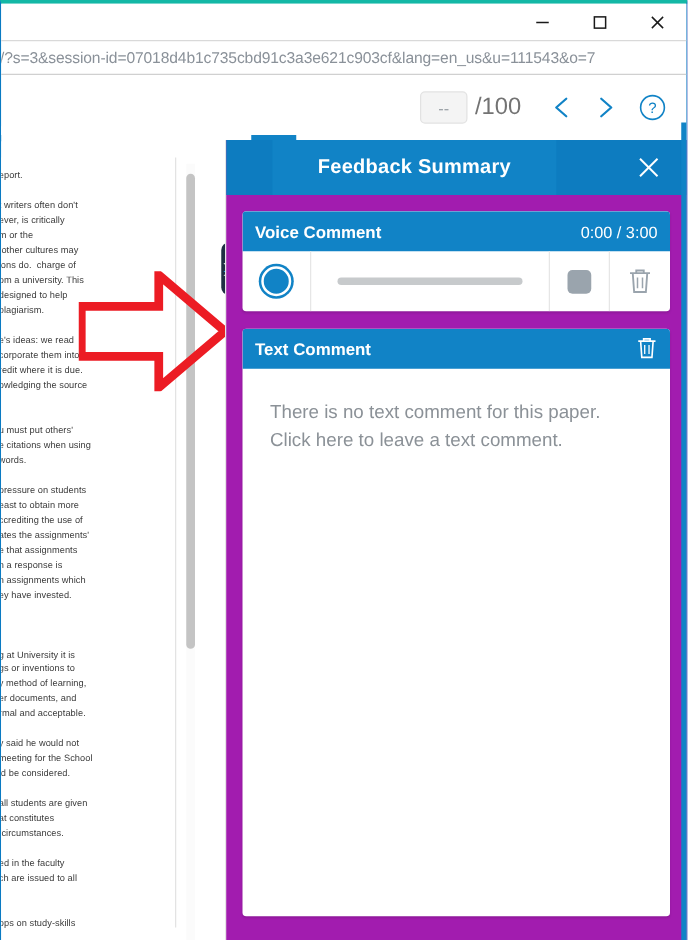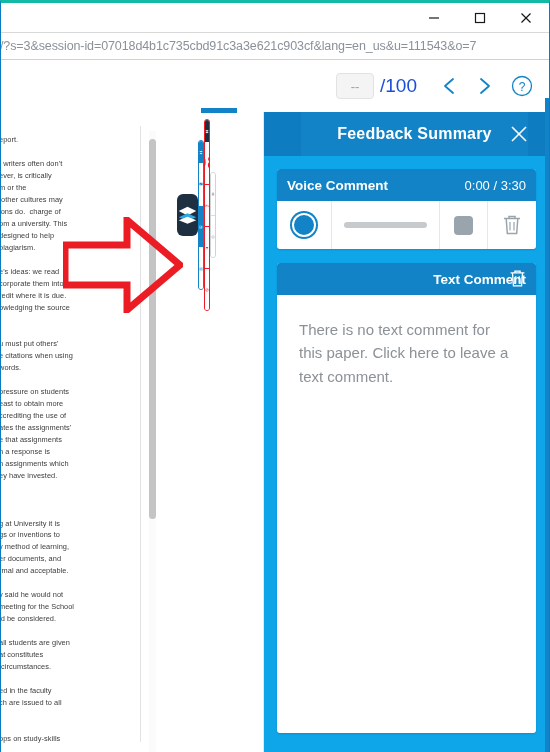--- a/index.html
+++ b/index.html
@@ -57,21 +57,21 @@
   }
   .gradebox {
     width: 38px; height: 26px;
     background: #f4f4f4;
     border: 1px solid #e2e2e2;
     border-radius: 4px;
     display: flex; align-items: center; justify-content: center;
     color: #9aa0a6; font-size: 13px; line-height: 1;
   }
   .grade-total {
-    font-size: 19px; color: #1d4ed8; margin-left: 6px; margin-right: 16px;
+    font-size: 19px; color: #737373; margin-left: 6px; margin-right: 16px;
     font-weight: 400;
   }
   .navchev {
     width: 34px; height: 34px;
     display: flex; align-items: center; justify-content: center;
     color: #1183c6;
   }
   .helpbtn {
     width: 34px; height: 34px; margin-left: 4px;
     display: flex; align-items: center; justify-content: center;
@@ -143,22 +143,22 @@
   }
 
   
   .arrow {
     position: absolute; left: 62px; top: 214px;
     width: 120px; height: 96px; pointer-events: none;
   }
 
   
   .panel {
-    position: absolute; top: 109px; right: 0; width: 286px; bottom: 0;
-    background: #0ea5e9;
+    position: absolute; top: 109px; right: 0; width: 369px; bottom: 0;
+    background: #a21caf;
     border-left: 1px solid #e6e6e6;
   }
   .panel-header {
     height: 44px; background: #0d7cc0;
     display: flex; align-items: center;
     position: relative;
   }
   .panel-title-wrap {
     position: absolute; left: 37px; top: 0; width: 227px; height: 44px;
     background: #1183c6;
@@ -177,21 +177,21 @@
   .card {
     background: #ffffff; border-radius: 3px;
     box-shadow: 0 1px 2px rgba(0,0,0,0.13);
     margin-bottom: 14px; overflow: hidden;
   }
   .card-head {
     height: 30px; background: #1183c6;
     display: flex; align-items: center; justify-content: space-between;
     padding: 16px 10px;
   }
-  .card-head.centered { justify-content: flex-end; position: relative; }
+  .card-head.centered { justify-content: flex-start; position: relative; }
   .card-title {
     color: #ffffff; font-size: 13.5px; font-weight: bold;
   }
   .card-time { color: #ffffff; font-size: 13px; }
   .card-head .trash-btn {
     position: absolute; right: 9px; top: 5px;
     display: flex; align-items: center; color: #ffffff;
   }
 
   .voice-row { display: flex; align-items: stretch; height: 48px; }
@@ -457,21 +457,21 @@
           <line x1="18" y1="4" x2="4" y2="18" stroke="#ffffff" stroke-width="1.6"></line>
         </svg>
       </div>
     </div>
 
     <div class="panel-body">
 
       <div class="card">
         <div class="card-head">
           <span class="card-title">Voice Comment</span>
-          <span class="card-time">0:00 / 3:30</span>
+          <span class="card-time">0:00 / 3:00</span>
         </div>
         <div class="voice-row">
           <div class="voice-cell vc-record">
             <div class="record-dot"></div>
           </div>
           <div class="voice-cell vc-bar">
             <div class="seek-bar"></div>
           </div>
           <div class="voice-cell vc-stop">
             <div class="stop-square"></div>

